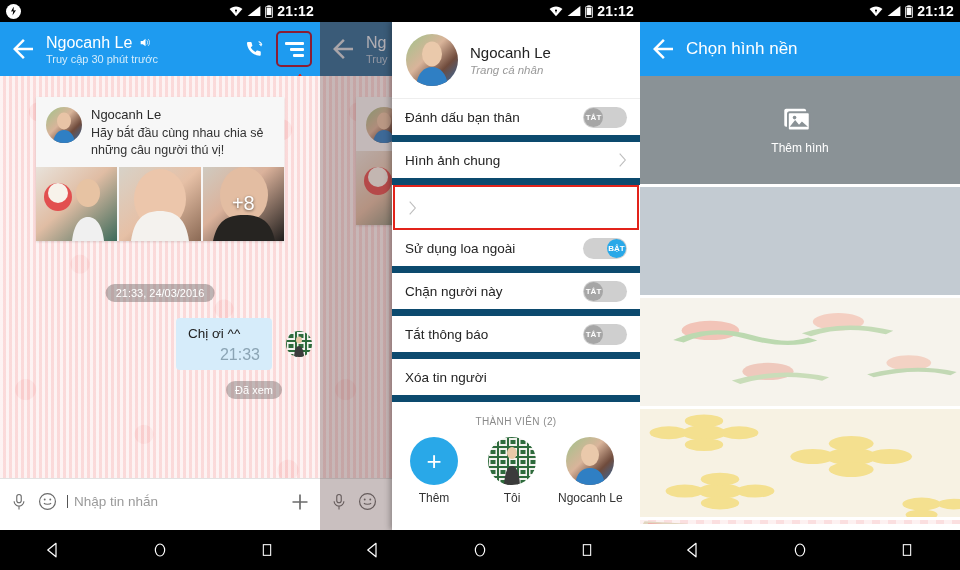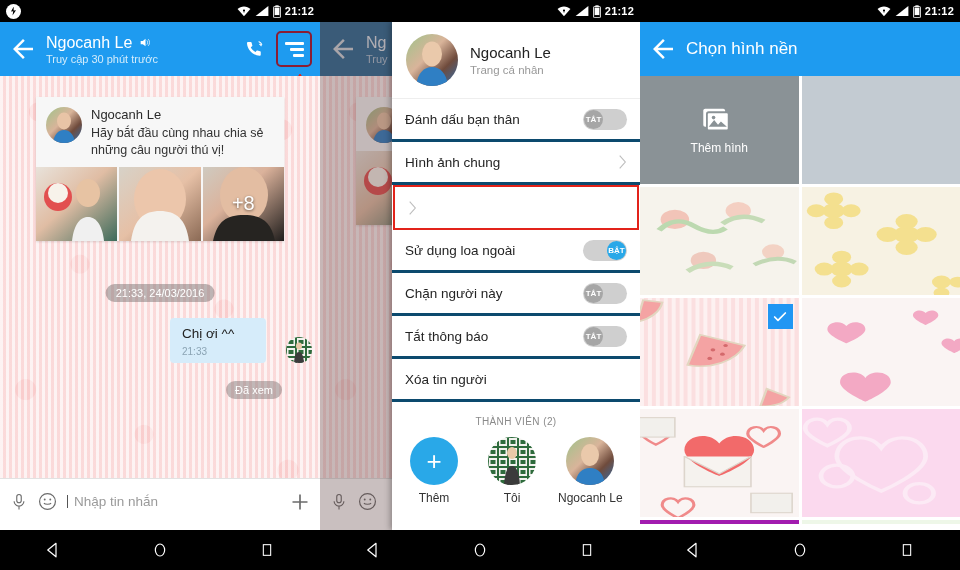--- a/index.html
+++ b/index.html
@@ -25,21 +25,21 @@
   .statusbar {
     position: relative;
     height: 22px; width: 100%;
     background: #000;
     display: flex; align-items: center;
     padding: 0 6px;
     color: #fff;
   }
   .sb-left { flex: 1; display: flex; align-items: center; }
   .sb-right { display: flex; align-items: center; gap: 4px; }
-  .sb-time { font-size: 11px; font-weight: bold; letter-spacing: .2px; color:#fff; }
+  .sb-time { font-size: 14px; font-weight: bold; letter-spacing: .2px; color:#fff; }
   .msgr-icon {
     width: 15px; height: 15px; border-radius: 50%;
     background: #fff; position: relative; display:inline-block;
   }
   .msgr-icon::after {
     content: ""; position: absolute; left: 5px; top: 3px;
     width: 5px; height: 9px; background: #000;
     clip-path: polygon(55% 0, 0 55%, 45% 52%, 30% 100%, 100% 42%, 52% 45%);
   }
   .wifi-ico { width: 14px; height: 12px; position: relative; }
@@ -130,28 +130,28 @@
   .time-divider {
     position: absolute; left: 50%; transform: translateX(-50%);
     top: 208px;
     background: rgba(120,110,110,.48);
     color: #fff; font-size: 11px;
     border-radius: 10px; padding: 3px 10px;
     white-space: nowrap;
   }
   .msg-row {
     position: absolute; right: 8px; top: 242px;
-    display: flex; align-items: flex-end; gap: 20px;
+    display: flex; align-items: center; gap: 14px;
   }
   .bubble {
     background: #d6ecfa; border-radius: 4px;
     padding: 8px 12px 6px 12px; min-width: 96px;
   }
   .bubble-text { font-size: 13.5px; color: #222; }
-  .bubble-time { font-size: 10px; color: #8ba4b4; margin-top: 5px; }
+  .bubble-time { font-size: 16px; color: #8ba4b4; margin-top: 5px; margin-left: 32px; }
   .avatar-msg { width: 26px; height: 26px; border-radius: 50%; overflow: hidden; flex:0 0 26px; }
   .seen-badge {
     position: absolute; right: 38px; top: 305px;
     background: rgba(120,110,110,.45);
     color: #fff; font-size: 11px;
     border-radius: 10px; padding: 3px 9px;
   }
 
   
   .composer {
@@ -181,26 +181,26 @@
     box-shadow: -2px 0 6px rgba(0,0,0,.30);
     overflow: hidden;
   }
   .drawer-header {
     display: flex; align-items: center; gap: 12px;
     padding: 12px 14px 12px 14px;
     border-bottom: 1px solid #eee;
   }
   .avatar-lg { width: 52px; height: 52px; border-radius: 50%; overflow: hidden; flex: 0 0 52px; }
   .dh-name { font-size: 15px; color: #222; }
-  .dh-sub { font-size: 11.5px; color: #999; margin-top: 3px; }
+  .dh-sub { font-size: 11.5px; color: #999; margin-top: 3px; font-style: italic; }
   .menu-item {
     height: 43px;
     display: flex; align-items: center;
     padding: 0 13px;
-    border-bottom: 3px solid #0c4a6e;
+    border-bottom: 7px solid #0c4a6e;
     position: relative;
   }
   .menu-label { flex: 1; font-size: 13.5px; color: #242424; }
   .chev { width: 9px; height: 14px; }
   .toggle {
     width: 44px; height: 21px; border-radius: 11px;
     background: #cfcfcf; position: relative;
     display: flex; align-items: center;
   }
   .toggle .knob {
@@ -230,21 +230,21 @@
     display: flex; align-items: center; justify-content: center;
   }
   .member .circle.add { background: #29a8e8; color: #fff; font-size: 26px; font-weight: 300; }
   .member .mlabel { font-size: 12px; color: #333; white-space: nowrap; }
 
   
   .wp-grid {
     position: relative;
     height: 448px;
     display: grid;
-    grid-template-columns: repeat(2, 1fr);
+    grid-template-columns: repeat(1, 1fr);
     grid-auto-rows: 108px;
     gap: 3px;
     background: #fff;
     overflow: hidden;
   }
   .wp-cell { position: relative; overflow: hidden; }
   .wp-add {
     background: #8a9296;
     display: flex; flex-direction: column;
     align-items: center; justify-content: center;

